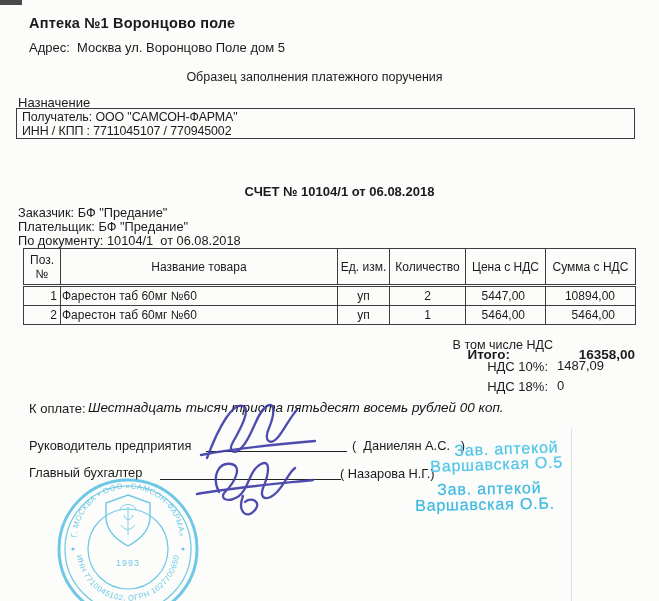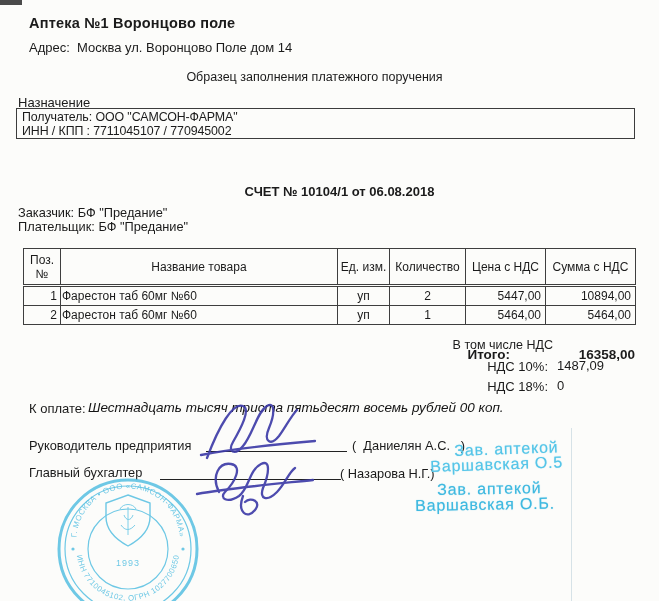--- a/index.html
+++ b/index.html
@@ -24,21 +24,21 @@
     border-collapse:collapse;table-layout:fixed;
     font-size:12px;color:#1b1b1b;
   }
   table.items th,table.items td{border:1px solid #3e3e3e;overflow:hidden;}
   table.items{border:1.5px solid #383838;}
   table.items th{font-weight:normal;height:33px;text-align:center;border-bottom:3px double #3e3e3e;}
   table.items td{height:16px;line-height:15px;}
   td.c-pos{text-align:right;padding-right:3px;}
   td.c-name{text-align:left;}
   td.c-unit,td.c-qty{text-align:center;}
-  td.c-price,td.c-sum{text-align:right;padding-right:4px;}
+  td.c-price,td.c-sum{text-align:right;padding-right:20px;}
   .bold{font-weight:bold;margin-top:27px;}
   .sig-label{font-size:12.8px;}
   .sig-line{border-bottom:1.5px solid #222;height:13px;}
   .stamp-text{
     color:#55c5e8;font-size:16px;letter-spacing:.8px;
     text-shadow:0 0 1px rgba(85,197,232,.65);
     transform-origin:left top;
   }
   .stamp-text.darker{color:#3fb9e0;text-shadow:0 0 1px rgba(63,185,224,.6);}
   .crease{width:1px;background:rgba(125,165,190,.30);}
@@ -47,32 +47,33 @@
 </style>
 </head>
 <body>
 
 <div id="page">
 
   <div class="abs corner" style="left:0;top:0;width:22px;height:5px;"></div>
   <div class="abs crease" style="left:571px;top:428px;height:173px;"></div>
 
   <div class="abs doc-title" style="left:29px;top:15px;">Аптека №1 Воронцово поле</div>
-  <div class="abs body-text pre" style="left:29px;top:40px;font-size:13px;">Адрес:  Москва ул. Воронцово Поле дом 14</div>
+  <div class="abs body-text pre" style="left:29px;top:40px;font-size:13px;">Адрес:  Москва ул. Воронцово Поле дом 5</div>
   <div class="abs centered" style="left:-15px;top:70px;font-size:12.5px;">Образец заполнения платежного поручения</div>
 
   <div class="abs" style="left:18px;top:95px;font-size:13px;">Назначение</div>
   <div class="abs info-box" style="top:108px;height:25px;">
     <div>Получатель: ООО "САМСОН-ФАРМА"</div>
     <div>ИНН / КПП : 7711045107 / 770945002</div>
   </div>
 
   <div class="abs centered invoice-head" style="left:10px;top:184px;">СЧЕТ № 10104/1 от 06.08.2018</div>
   <div class="abs body-text" style="left:18px;top:205px;">Заказчик: БФ "Предание"</div>
   <div class="abs body-text" style="left:18px;top:219px;">Плательщик: БФ "Предание"</div>
+  <div class="abs body-text pre" style="left:18px;top:233px;">По документу: 10104/1  от 06.08.2018</div>
 
   <table class="items">
     <colgroup>
       <col style="width:37px">
         <col style="width:277px">
         <col style="width:52px">
       <col style="width:76px">
         <col style="width:80px">
         <col style="width:90px">
     </colgroup>

